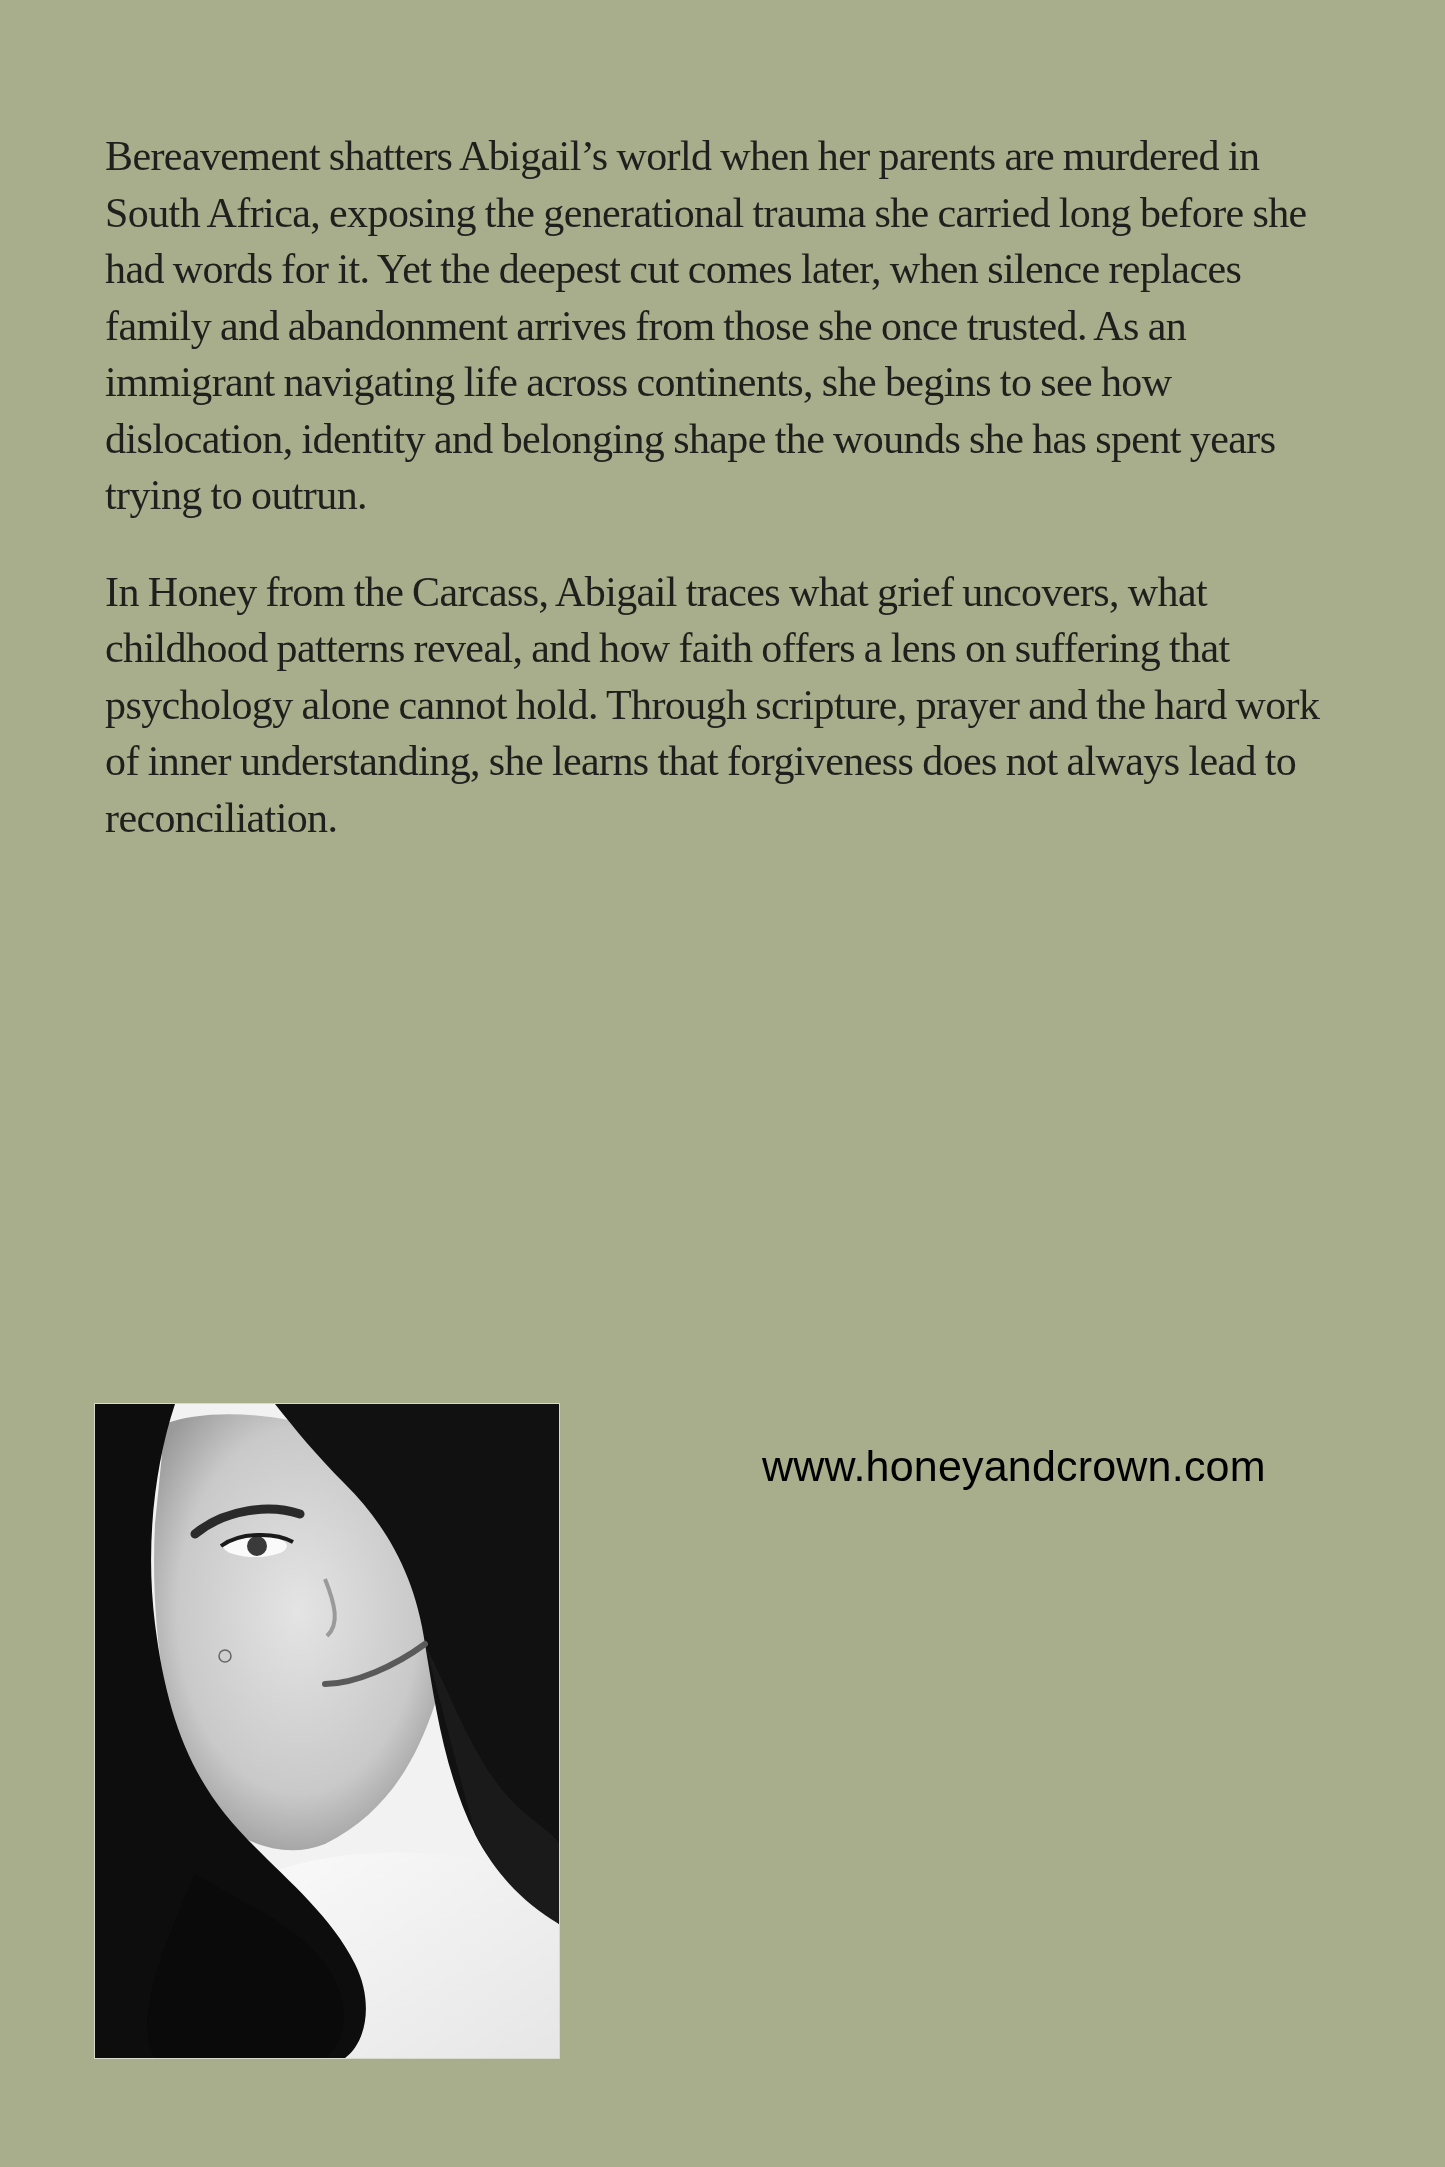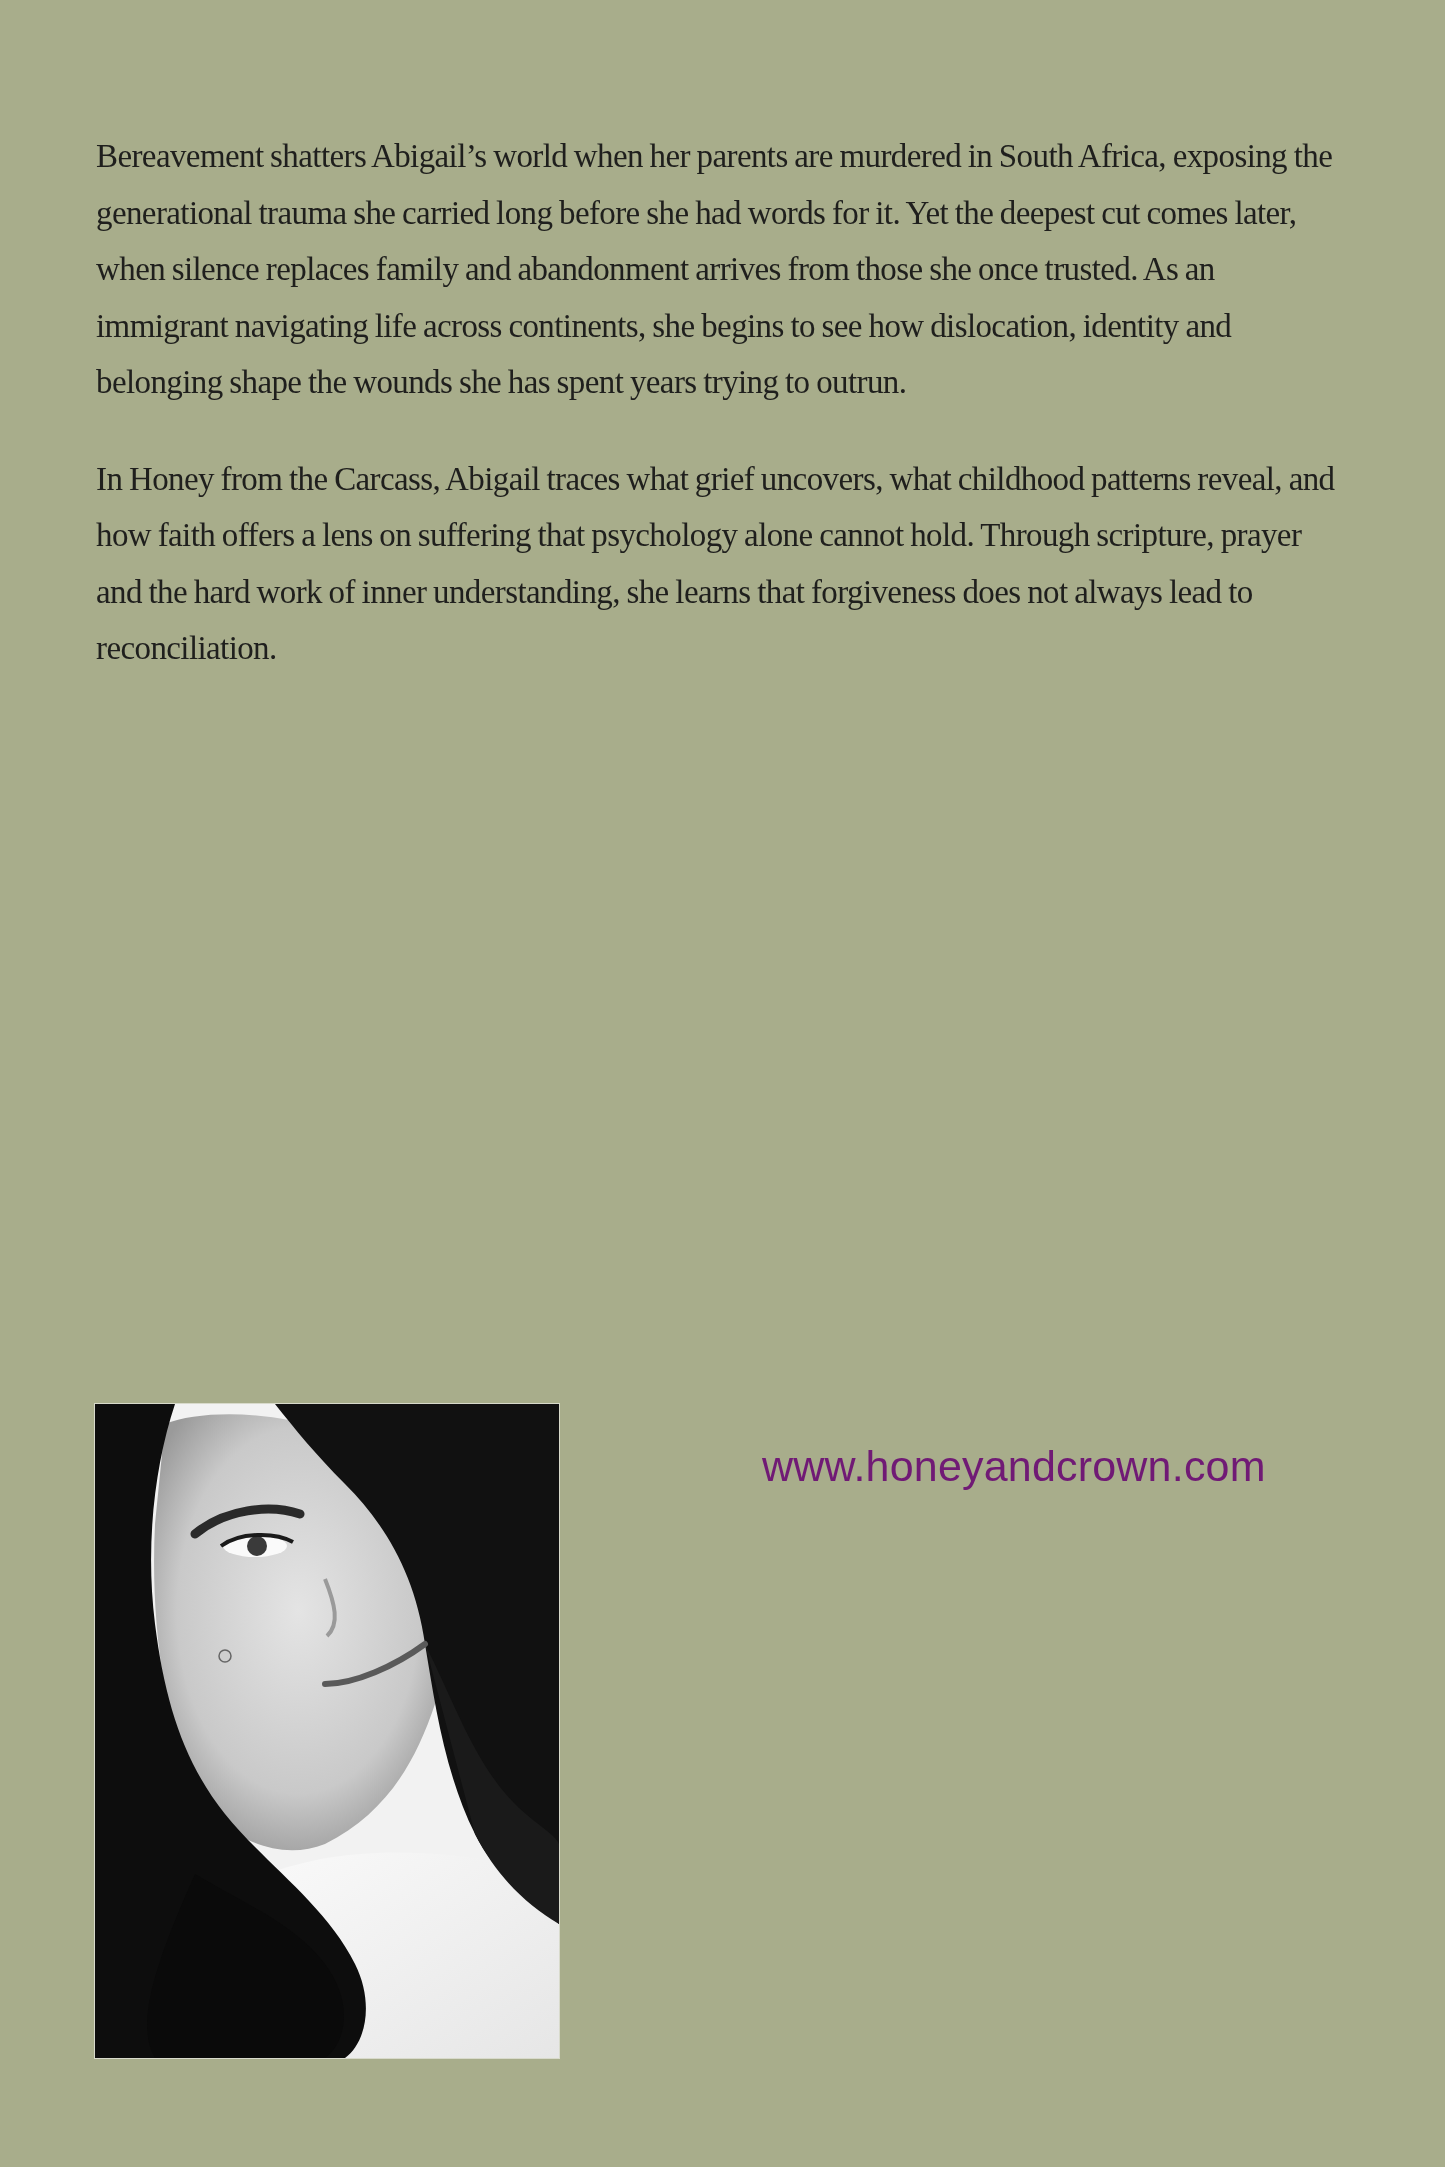--- a/index.html
+++ b/index.html
@@ -15,22 +15,22 @@
       font-family: "Liberation Serif", "DejaVu Serif", serif;
       color: #1f1f1d;
     }
     .blurb {
       position: absolute;
       left: 92px;
       top: 128px;
       width: 1260px;
     }
     .blurb p {
-      margin: 0 0 40px 4px;
-      font-size: 33px;
+      margin: 0 0 40px 13px;
+      font-size: 42px;
       line-height: 56.5px;
       letter-spacing: -0.6px;
       word-spacing: -1px;
     }
     .blurb p:last-child { margin-bottom: 0; }
 
     .author-photo {
       position: absolute;
       left: 95px;
       top: 1404px;
@@ -41,21 +41,21 @@
       box-shadow: 0 0 0 1px #d8dacb;
     }
     .author-photo svg { display: block; width: 100%; height: 100%; }
 
     .website {
       position: absolute;
       left: 762px;
       top: 1442px;
       font-family: "Liberation Sans", "DejaVu Sans", sans-serif;
       font-size: 43px;
-      color: #701a75;
+      color: #000000;
       letter-spacing: 0.2px;
       text-decoration: none;
     }
   </style>
 </head>
 <body>
 
 <div class="blurb">
   <p>Bereavement shatters Abigail’s world when her parents are murdered in South Africa, exposing the generational trauma she carried long before she had words for it. Yet the deepest cut comes later, when silence replaces family and abandonment arrives from those she once trusted. As an immigrant navigating life across continents, she begins to see how dislocation, identity and belonging shape the wounds she has spent years trying to outrun.</p>
   <p>In Honey from the Carcass, Abigail traces what grief uncovers, what childhood patterns reveal, and how faith offers a lens on suffering that psychology alone cannot hold. Through scripture, prayer and the hard work of inner understanding, she learns that forgiveness does not always lead to reconciliation.</p>

